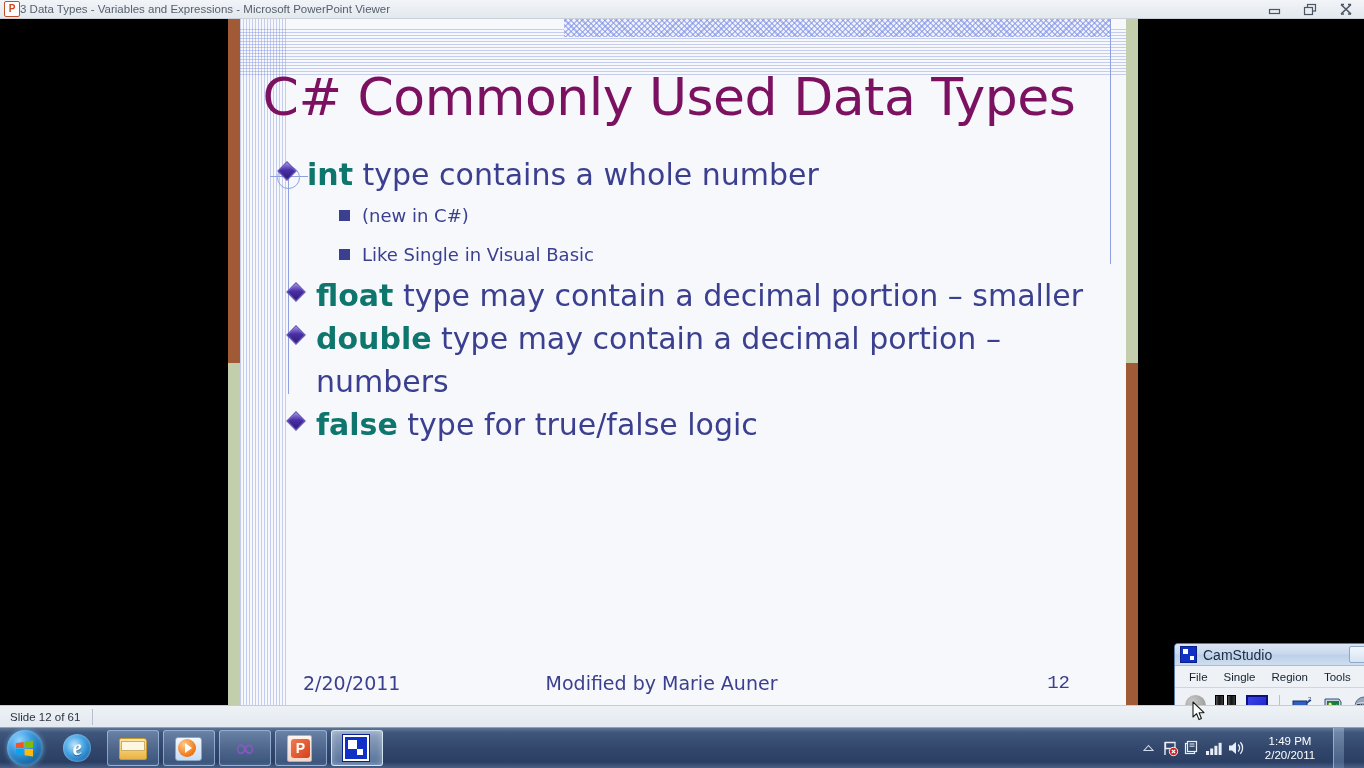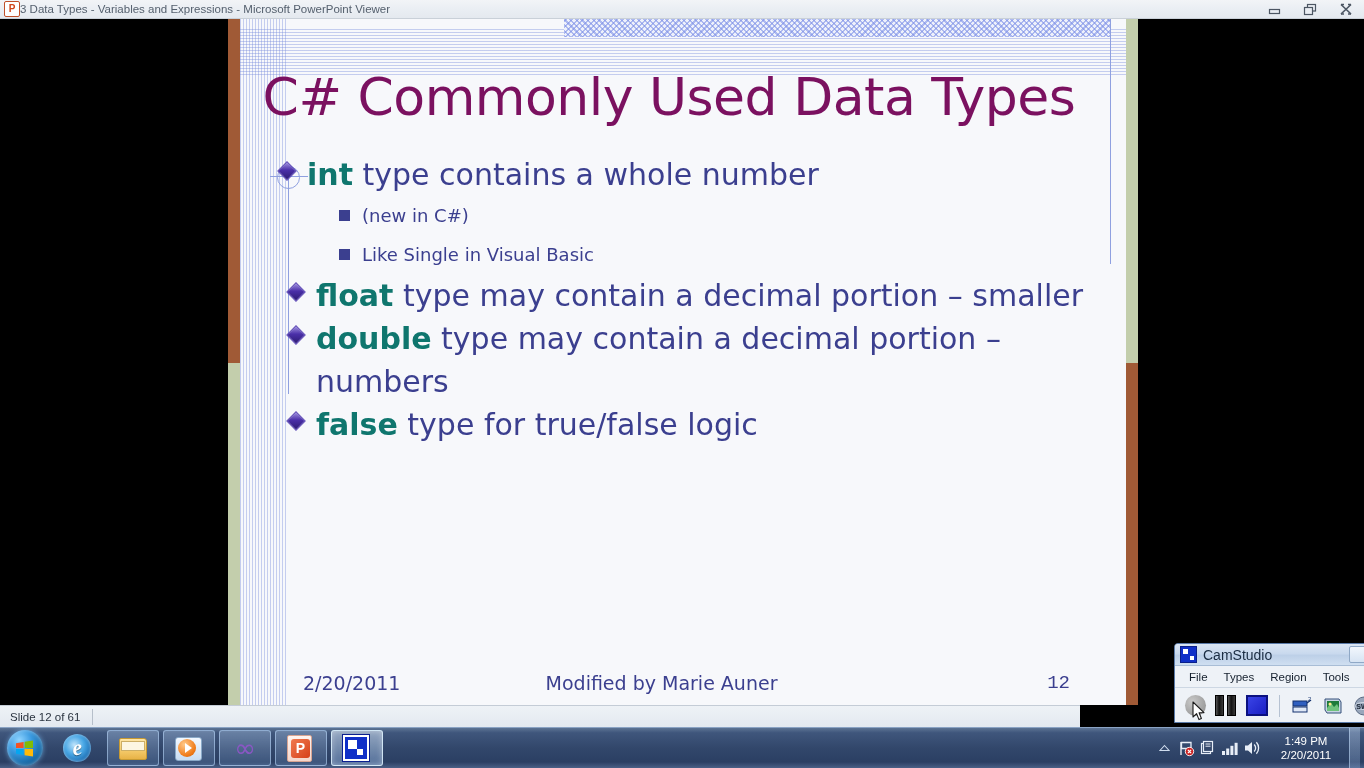--- a/index.html
+++ b/index.html
@@ -327,21 +327,21 @@
     width: 22px; height: 21px;
     background: linear-gradient(135deg, #3a44e6, #1a1fc4);
     border: 2px solid #0b1180;
     box-sizing: border-box;
   }
 
   
   #statusbar {
     position: absolute;
     left: 0; top: 705px;
-    width: 1080px; height: 22px;
+    width: 1364px; height: 22px;
     background: linear-gradient(to bottom, #eef2f6, #e3e9f0);
     border-top: 1px solid #c4ccd6;
     display: flex;
     align-items: center;
     box-sizing: border-box;
   }
   #status-text {
     font-size: 11.5px;
     color: #2b3440;
     padding-left: 10px;
@@ -520,21 +520,21 @@
     right: 4px; bottom: 4px;
     width: 6px; height: 6px;
     background: #fff;
   }
 
   #tray {
     margin-left: auto;
     display: flex;
     align-items: center;
     height: 100%;
-    padding-right: 4px;
+    padding-right: 20px;
   }
   .tray-ico {
     width: 22px; height: 41px;
     display: flex;
     align-items: center;
     justify-content: center;
     color: #dbe6f4;
     flex: none;
   }
   #tray-clock {
@@ -651,21 +651,21 @@
 
 <div id="camstudio">
   <div id="cs-titlebar">
     <div id="cs-icon"></div>
     <div id="cs-title">CamStudio</div>
     <div id="cs-minbtn"></div>
   </div>
 
   <div id="cs-menubar">
     <div class="cs-menu">File</div>
-    <div class="cs-menu">Types</div>
+    <div class="cs-menu">Single</div>
     <div class="cs-menu">Region</div>
     <div class="cs-menu">Tools</div>
   </div>
 
   <div id="cs-toolbar">
     <div class="cs-tool">
       <div id="cs-rec-circle"></div>
     </div>
     <div class="cs-tool">
       <div id="cs-pause">

